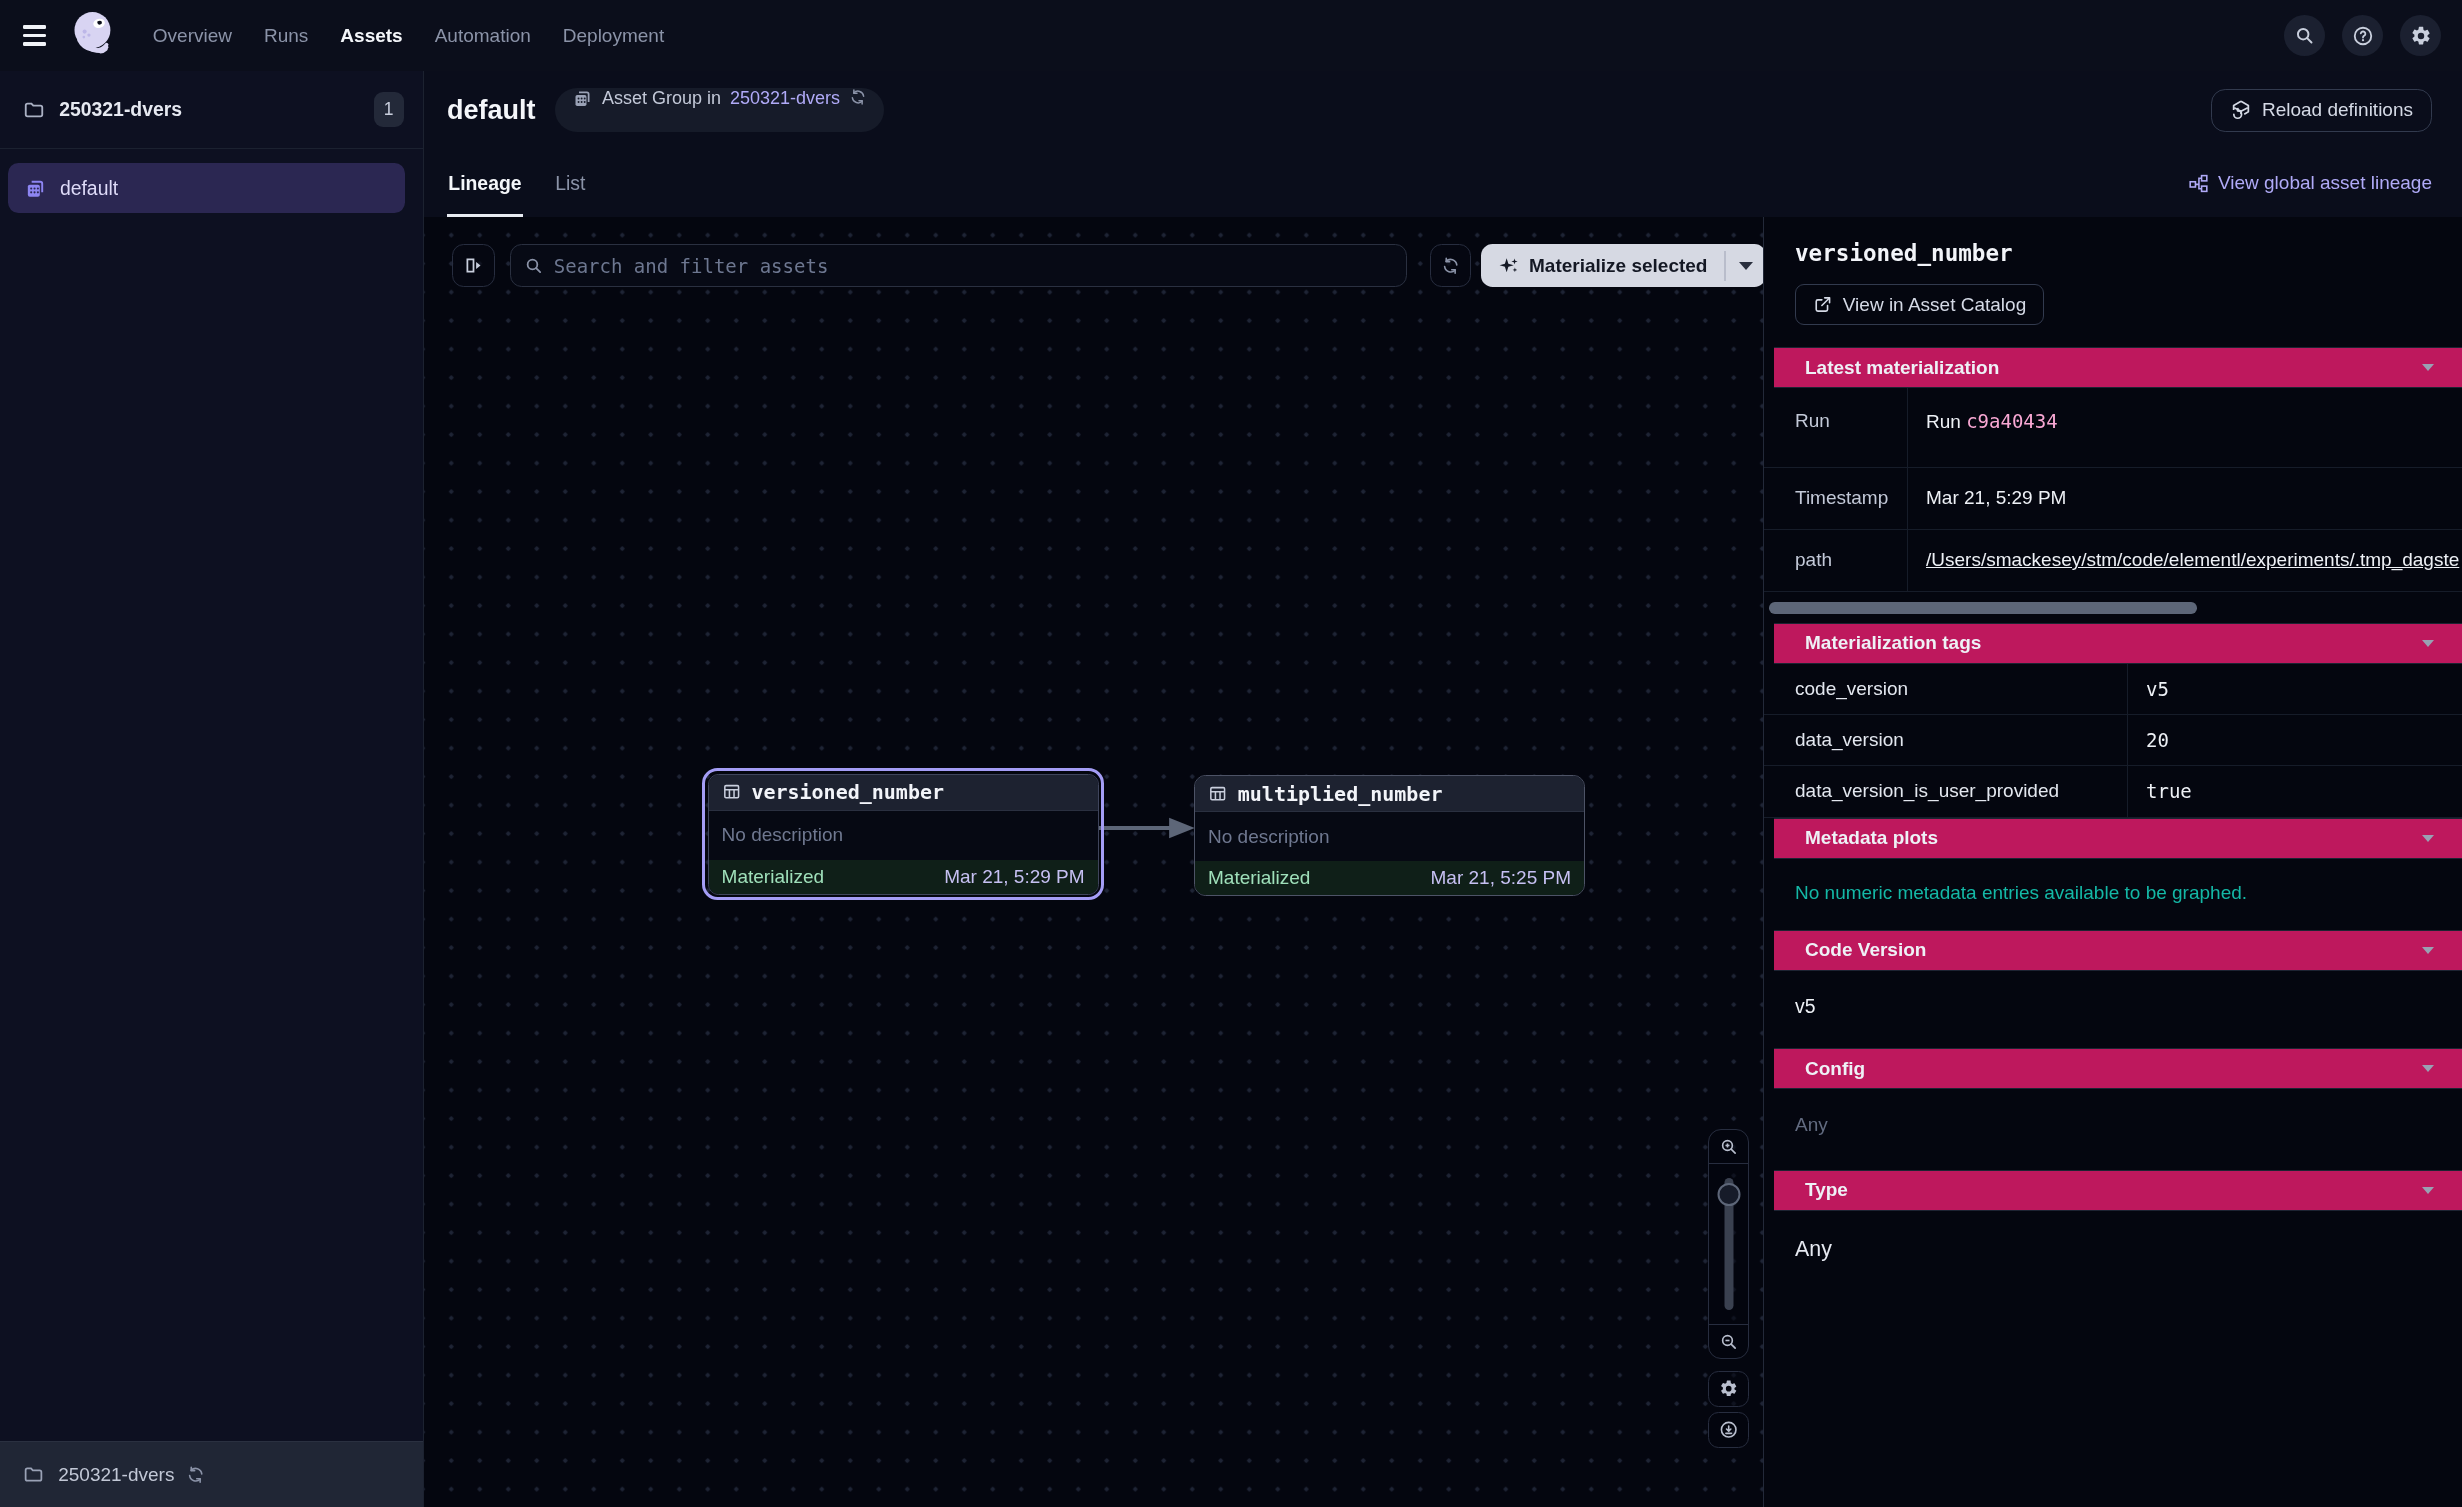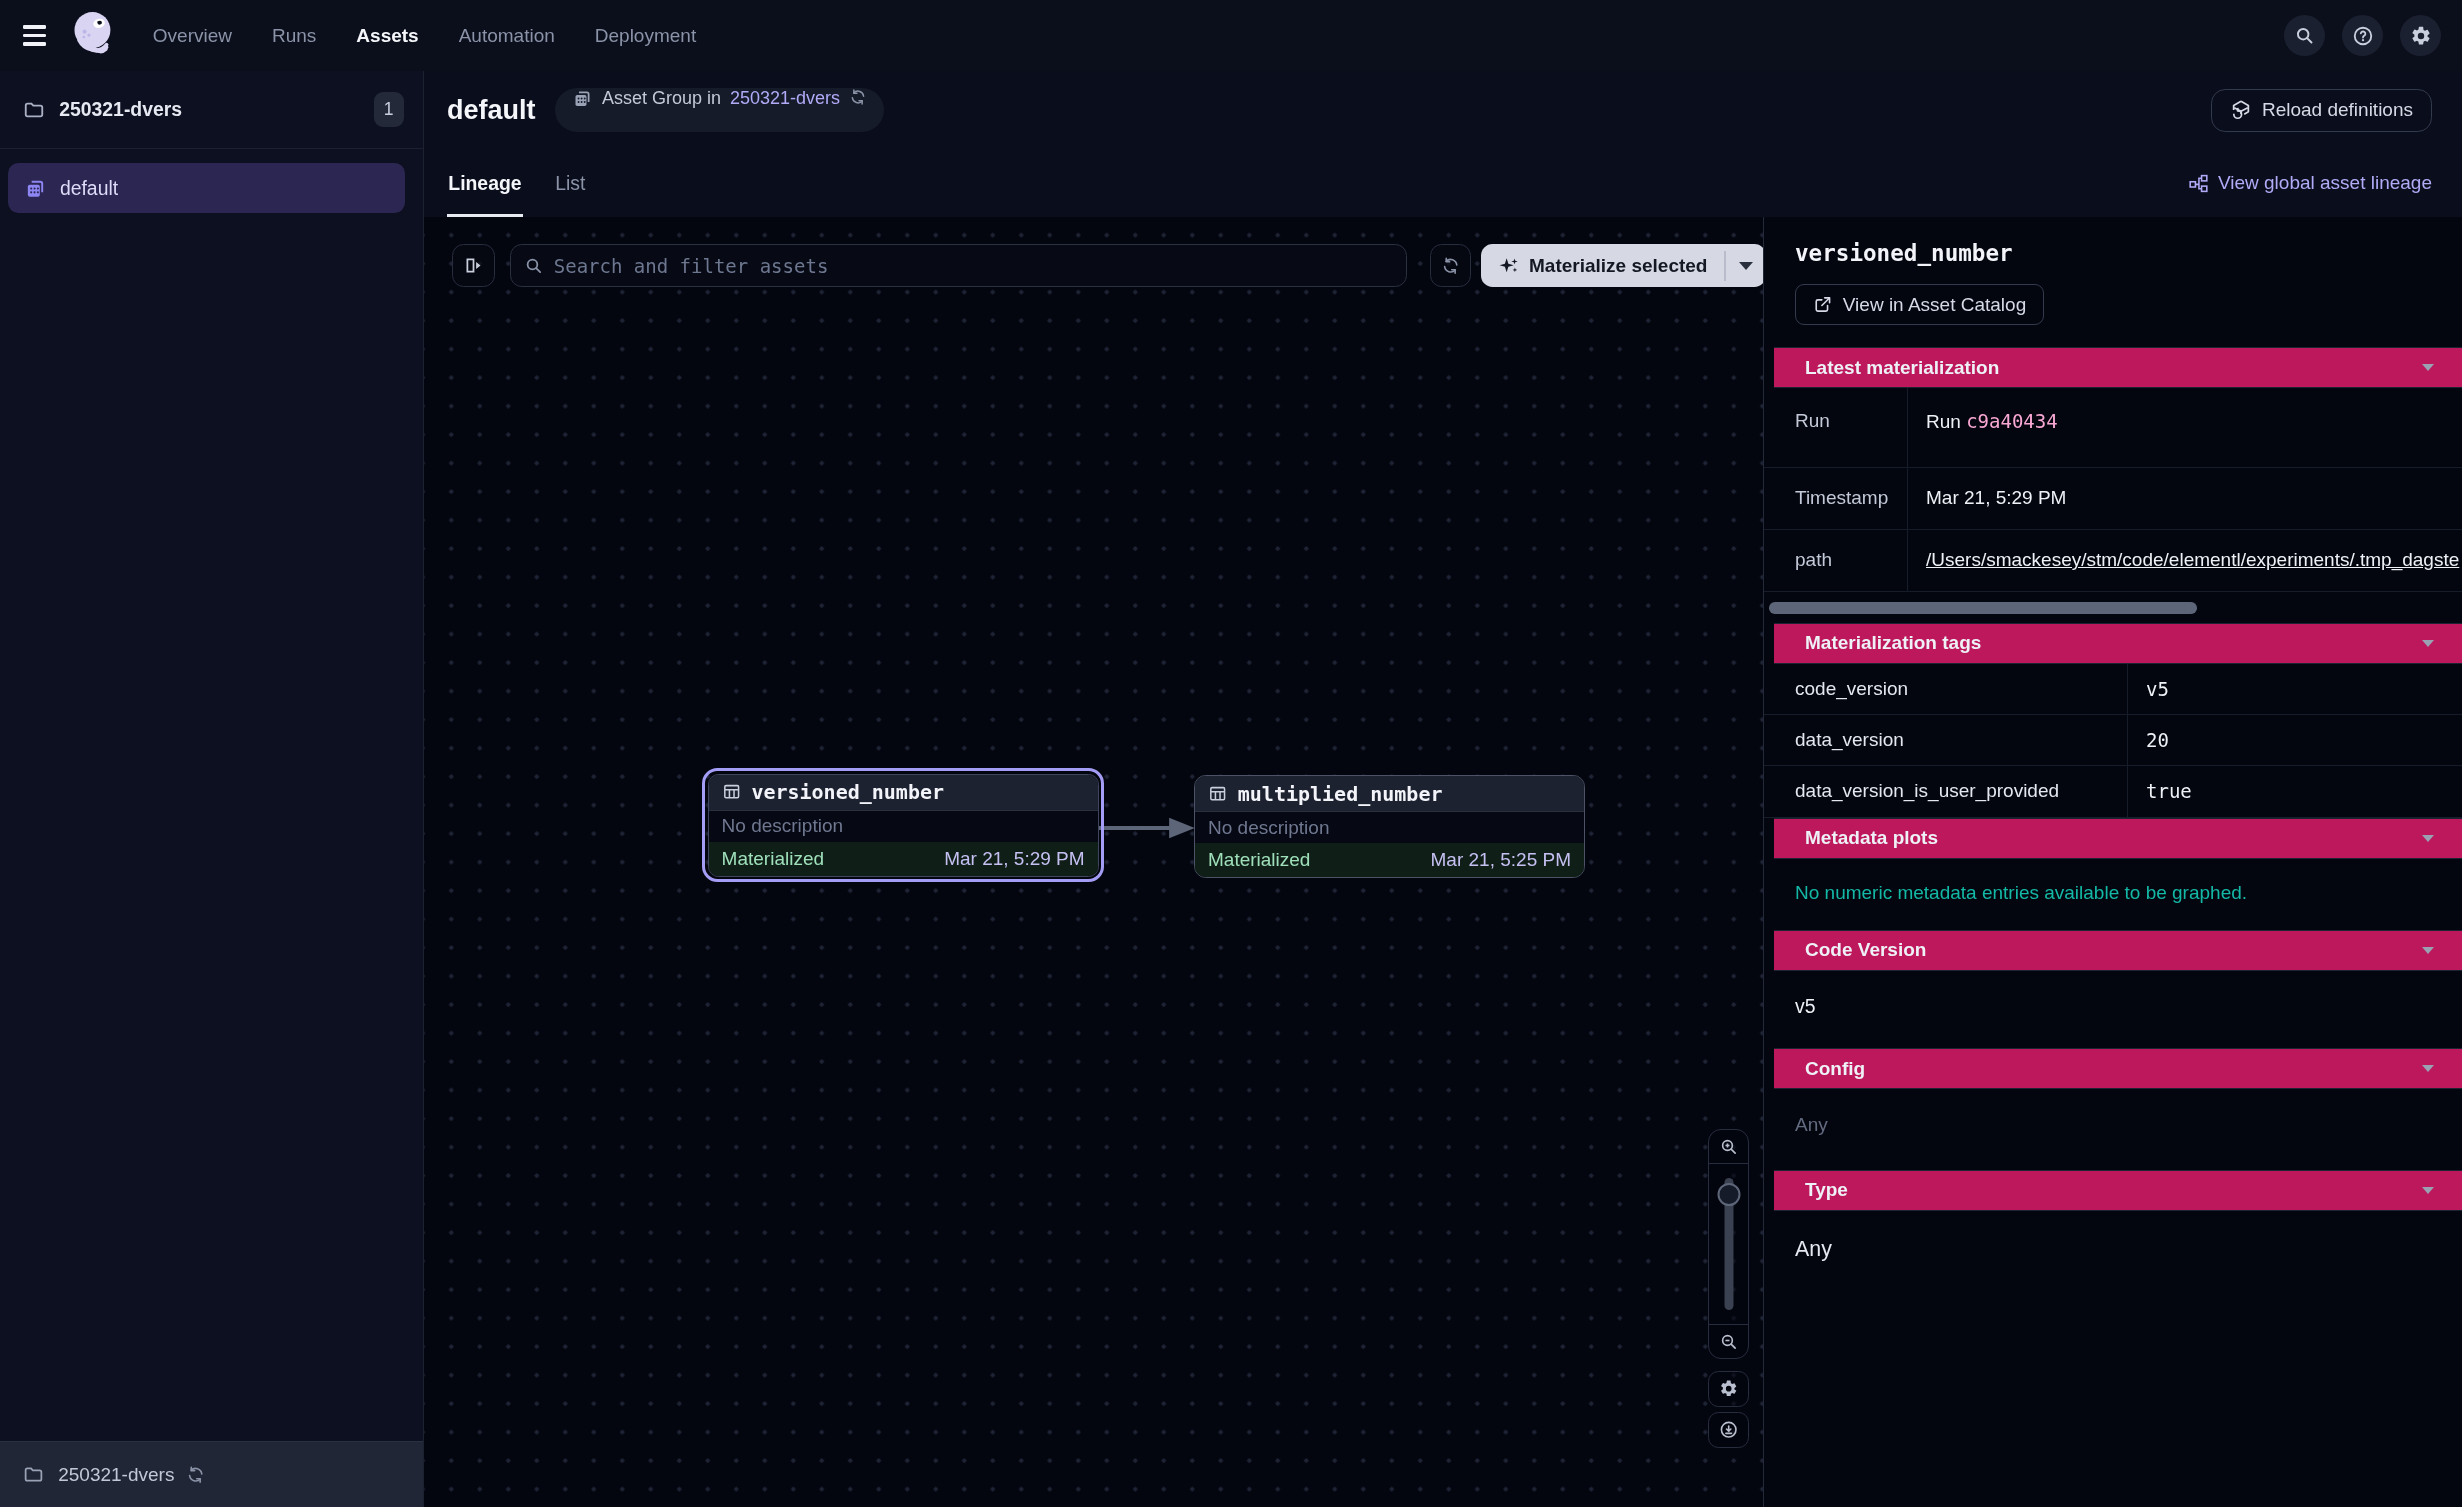--- a/index.html
+++ b/index.html
@@ -12,21 +12,21 @@
   }
 
   
   .topnav {
     position:absolute; left:0; top:0; width:2462px; height:71px;
     background:#0b0e1b; display:flex; align-items:center;
   }
   .hamburger { width:45px; height:45px; margin-left:13px; display:flex; flex-direction:column; justify-content:center; gap:4.5px; cursor:pointer; padding-left:10.4px; }
   .hamburger span { display:block; width:23px; height:3.9px; background:#f1f3f8; border-radius:1.3px; }
   .logo { width:56px; height:62px; margin-left:7.8px; display:flex; align-items:center; justify-content:center; }
-  .navitems { display:flex; align-items:center; gap:40px; margin-left:31px; }
+  .navitems { display:flex; align-items:center; gap:32px; margin-left:31px; }
   .navitem { font-size:19px; color:#8b93a8; font-weight:500; cursor:pointer; }
   .navitem.active { color:#f4f6fa; font-weight:700; }
   .topnav-right { margin-left:auto; display:flex; align-items:center; gap:17px; margin-right:21px; }
   .iconbtn-circ {
     width:41px; height:41px; border-radius:50%; background:#1b2030;
     display:flex; align-items:center; justify-content:center; cursor:pointer;
   }
 
   
   .sidebar {
@@ -113,21 +113,21 @@
   .caret-dark { width:0; height:0; border-left:7.1px solid transparent; border-right:7.1px solid transparent; border-top:8.4px solid #2a2f3e; }
 
   
   .node-sel-ring {
     position:absolute; left:278px; top:551px; border:3.9px solid #a49df5; border-radius:15.5px; padding:2.6px;
   }
   .assetnode { width:391px; border-radius:10.4px; overflow:hidden; border:1.3px solid #3f455c; background:#060913; cursor:pointer; }
   .assetnode.plain { position:absolute; left:770px; top:558px; border:1.9px solid #4d5366; border-radius:11.6px; }
   .an-head { height:36px; background:#1d2230; display:flex; align-items:center; gap:10.4px; padding:0 13px; border-bottom:1.3px solid #2a3040; }
   .an-name { font-size:20px; font-weight:600; color:#f2f4f9; font-family:"DejaVu Sans Mono", monospace; }
-  .an-desc { height:31px; display:flex; align-items:center; padding:0 13px; color:#6f7890; font-size:19px; background:#060913; }
+  .an-desc { height:49px; display:flex; align-items:center; padding:0 13px; color:#6f7890; font-size:19px; background:#060913; }
   .an-foot { height:34px; background:#0f1f18; display:flex; align-items:center; padding:0 13px; }
   .an-status { font-size:19px; color:#9fe0ba; }
   .an-time { margin-left:auto; font-size:19px; color:#c6c0f2; }
 
   .edge-svg { position:absolute; left:673px; top:595px; }
 
   
   .zoomgroup {
     position:absolute; left:1284px; top:912px; width:41px; height:230px;
     border:1.3px solid #272d3f; border-radius:13px; display:flex; flex-direction:column; background:rgba(4,6,15,.55);

